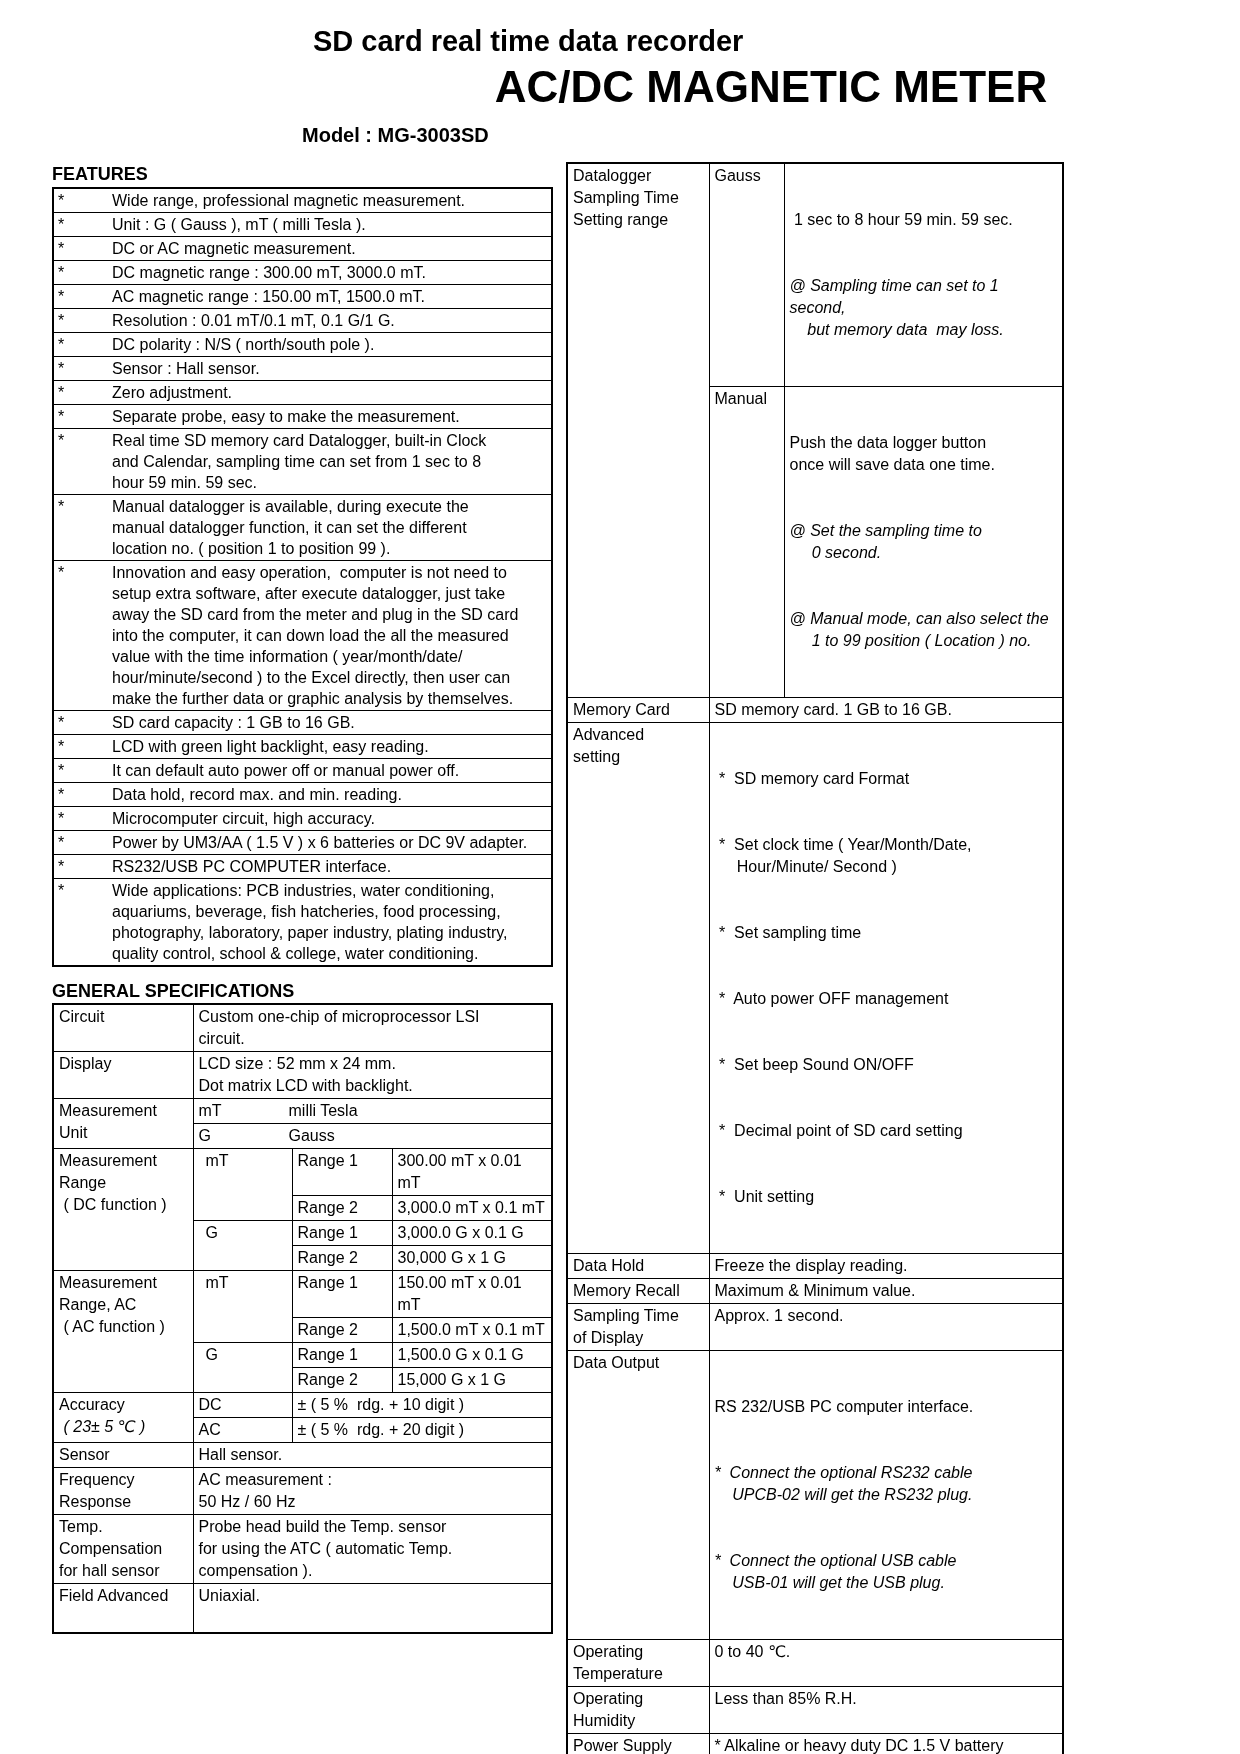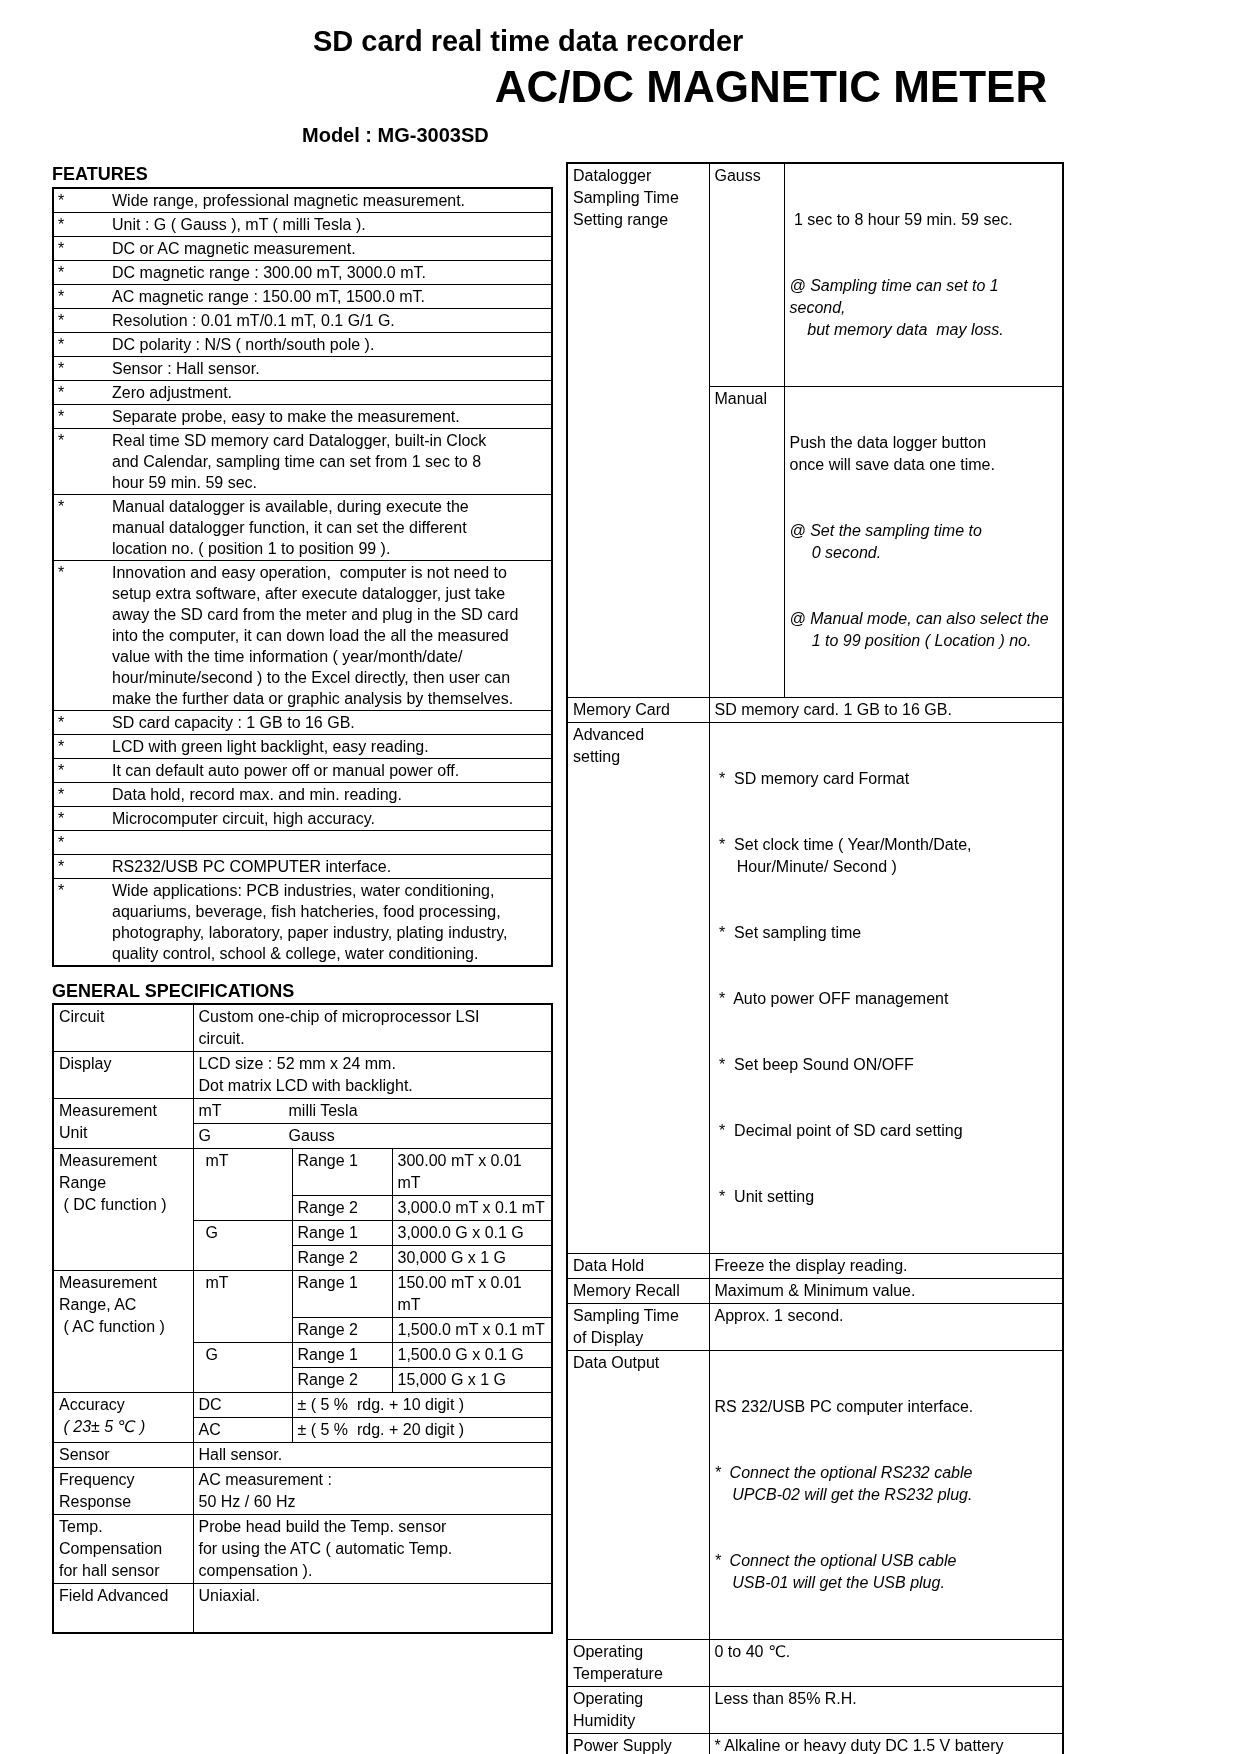--- a/index.html
+++ b/index.html
@@ -123,20 +123,21 @@
         <div class="frow">
             <span class="fb">*</span>
             <span class="ft">Data hold, record max. and min. reading.</span>
           </div>
         <div class="frow">
             <span class="fb">*</span>
             <span class="ft">Microcomputer circuit, high accuracy.</span>
           </div>
         <div class="frow">
             <span class="fb">*</span>
+            <span class="ft">Power by UM3/AA ( 1.5 V ) x 6 batteries or DC 9V adapter.</span>
           </div>
         <div class="frow">
             <span class="fb">*</span>
             <span class="ft">RS232/USB PC COMPUTER interface.</span>
           </div>
         <div class="frow">
             <span class="fb">*</span>
             <span class="ft">Wide applications: PCB industries, water conditioning,
 aquariums, beverage, fish hatcheries, food processing,
 photography, laboratory, paper industry, plating industry,

